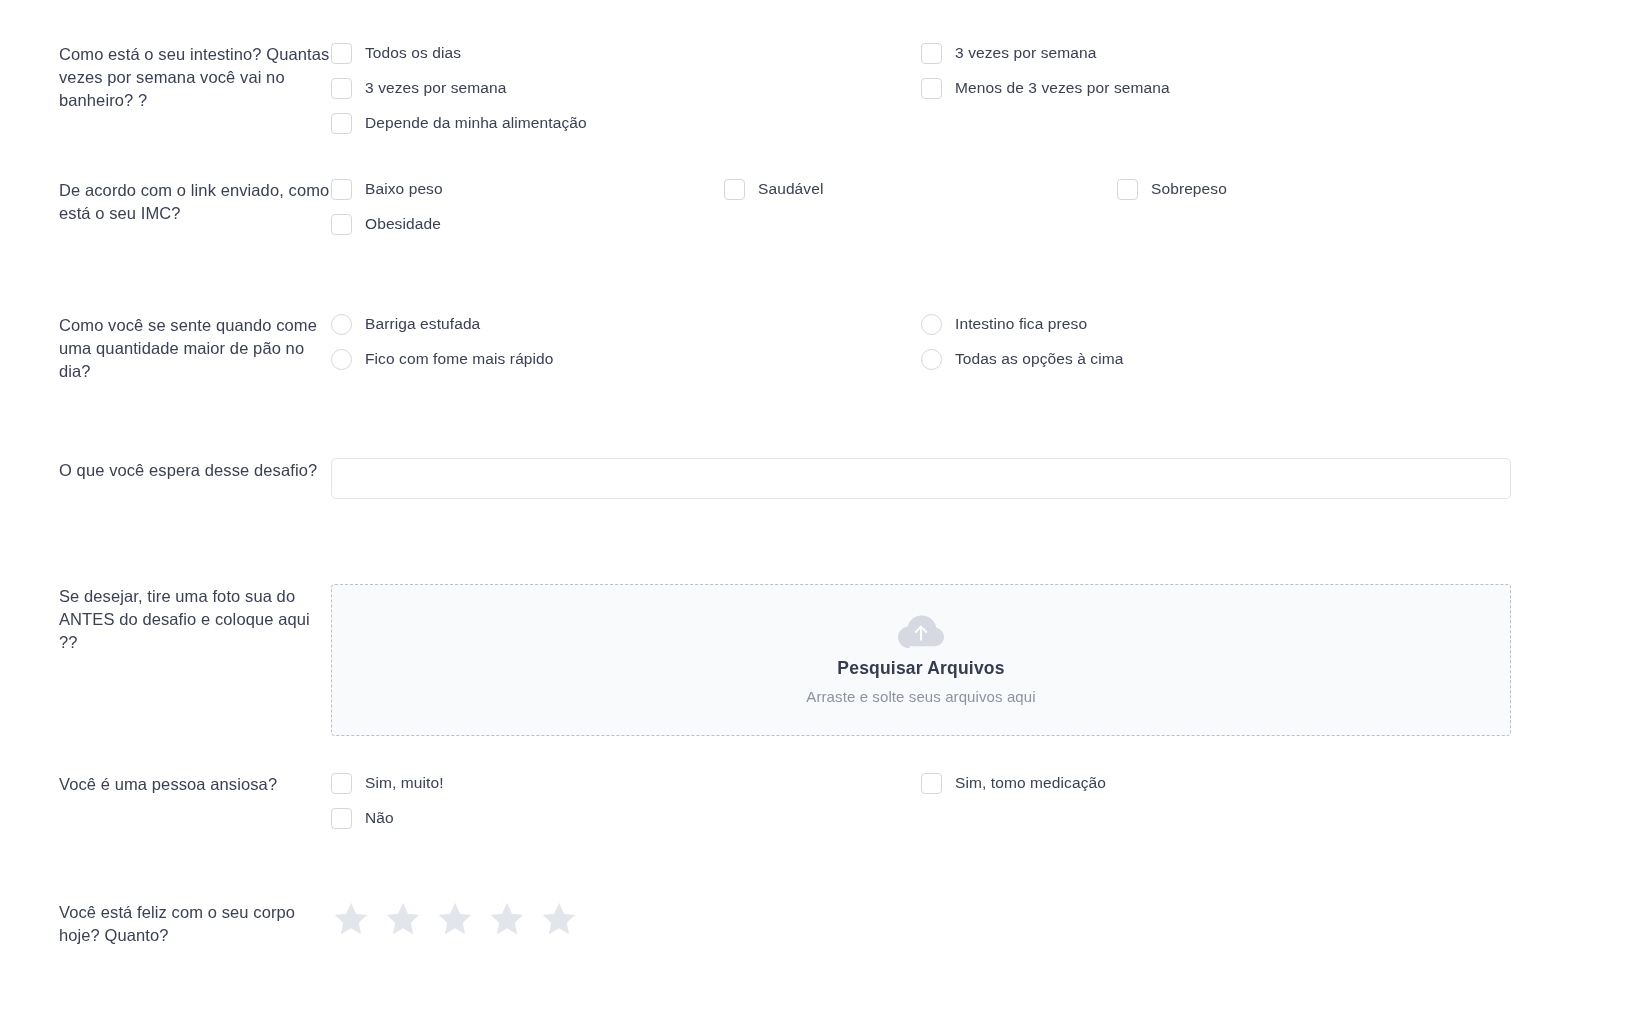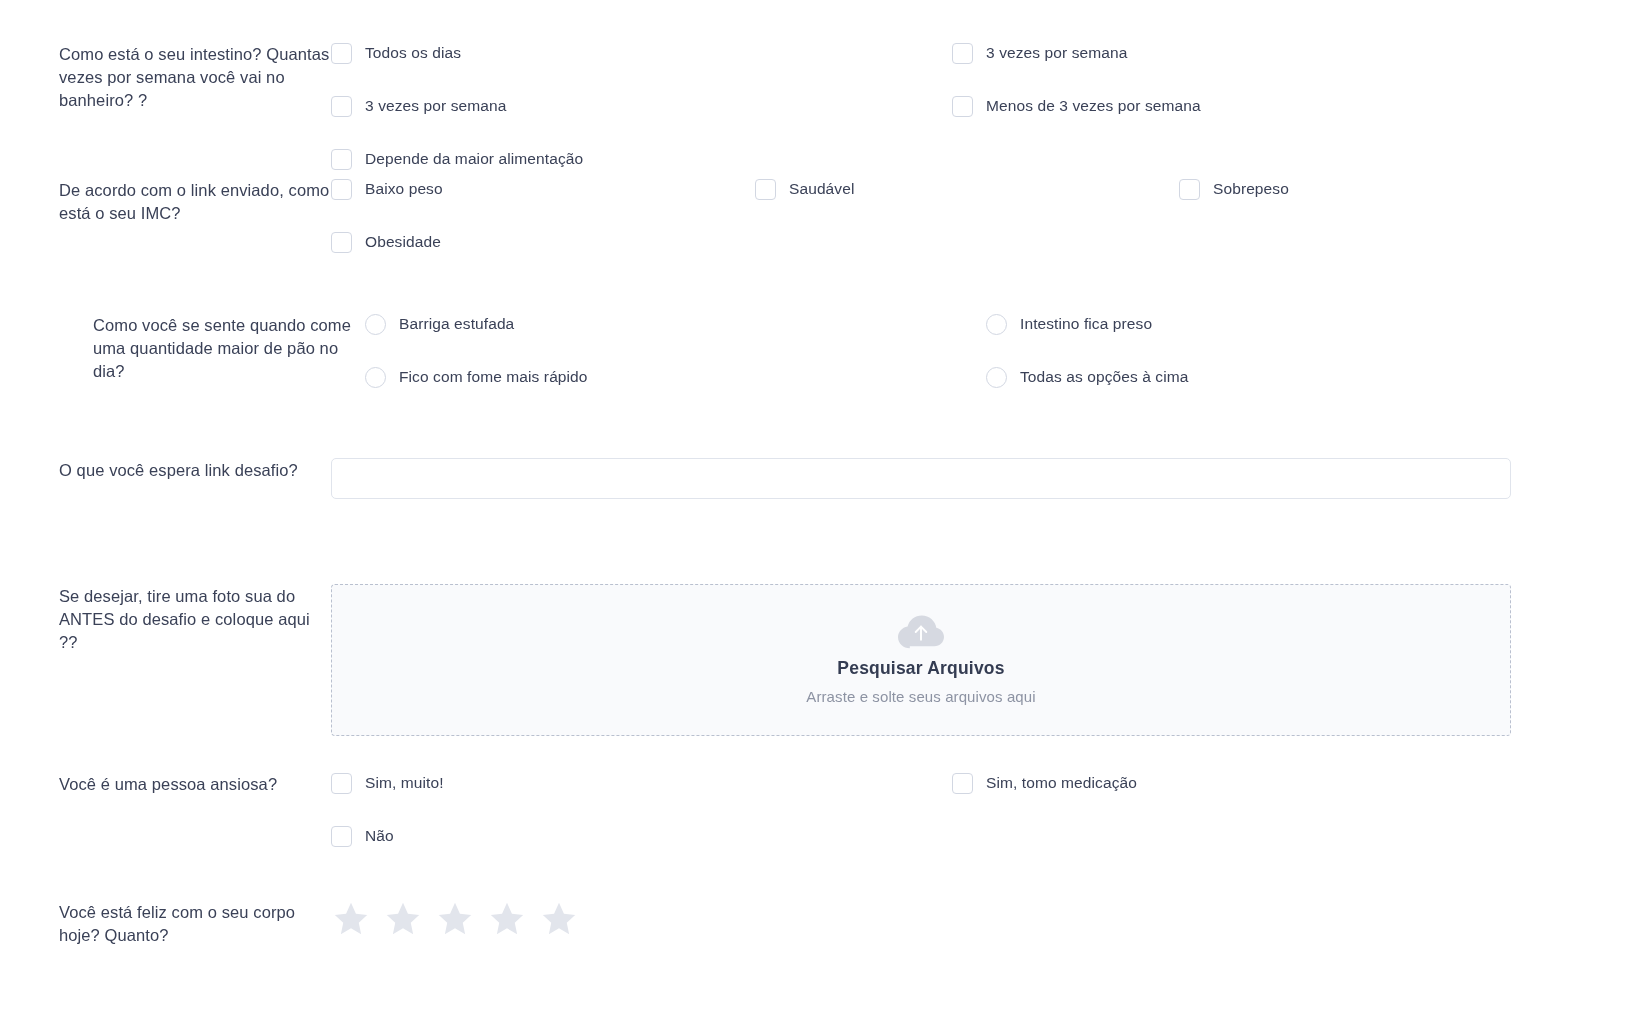--- a/index.html
+++ b/index.html
@@ -47,21 +47,20 @@
     margin-left: 0;
     padding-left: 0;
   }
 
   
   .opt-grid {
     display: grid;
     width: 1180px;
     row-gap: 13px;
     column-gap: 0;
-    gap: 31px;
   }
   .opt-grid.cols-2 { grid-template-columns: 590px 590px; }
   .opt-grid.cols-3 { grid-template-columns: 393px 393px 393px; }
 
   .option {
     display: flex;
     align-items: center;
     font-size: 15.5px;
     line-height: 22px;
     color: #3a4157;
@@ -165,21 +164,21 @@
         <label class="option">
           <span class="ctrl-box"></span>
           <span class="opt-text">3 vezes por semana</span>
         </label>
         <label class="option">
           <span class="ctrl-box"></span>
           <span class="opt-text">Menos de 3 vezes por semana</span>
         </label>
         <label class="option">
           <span class="ctrl-box"></span>
-          <span class="opt-text">Depende da maior alimentação</span>
+          <span class="opt-text">Depende da minha alimentação</span>
         </label>
       </div>
     </div>
   </div>
 
   <div class="question" style="top:178px;">
     <div class="q-label">De acordo com o link enviado, como está o seu IMC?</div>
     <div class="q-body">
       <div class="opt-grid cols-3">
         <label class="option">
@@ -195,21 +194,21 @@
           <span class="opt-text">Sobrepeso</span>
         </label>
         <label class="option">
           <span class="ctrl-box"></span>
           <span class="opt-text">Obesidade</span>
         </label>
       </div>
     </div>
   </div>
 
-  <div class="question" style="top:313px;padding-left:34px;">
+  <div class="question" style="top:313px;">
     <div class="q-label">Como você se sente quando come uma quantidade maior de pão no dia?</div>
     <div class="q-body">
       <div class="opt-grid cols-2">
         <label class="option">
           <span class="ctrl-radio"></span>
           <span class="opt-text">Barriga estufada</span>
         </label>
         <label class="option">
           <span class="ctrl-radio"></span>
           <span class="opt-text">Intestino fica preso</span>
@@ -220,21 +219,21 @@
         </label>
         <label class="option">
           <span class="ctrl-radio"></span>
           <span class="opt-text">Todas as opções à cima</span>
         </label>
       </div>
     </div>
   </div>
 
   <div class="question" style="top:458px;">
-    <div class="q-label">O que você espera link desafio?</div>
+    <div class="q-label">O que você espera desse desafio?</div>
     <div class="q-body">
       <input class="text-input" type="text" placeholder="" style="">
     </div>
   </div>
 
   <div class="question" style="top:584px;">
     <div class="q-label">Se desejar, tire uma foto sua do ANTES do desafio e coloque aqui ??</div>
     <div class="q-body">
       <div class="dropzone">
         <svg class="cloud-icon" viewBox="0 0 46 34">

